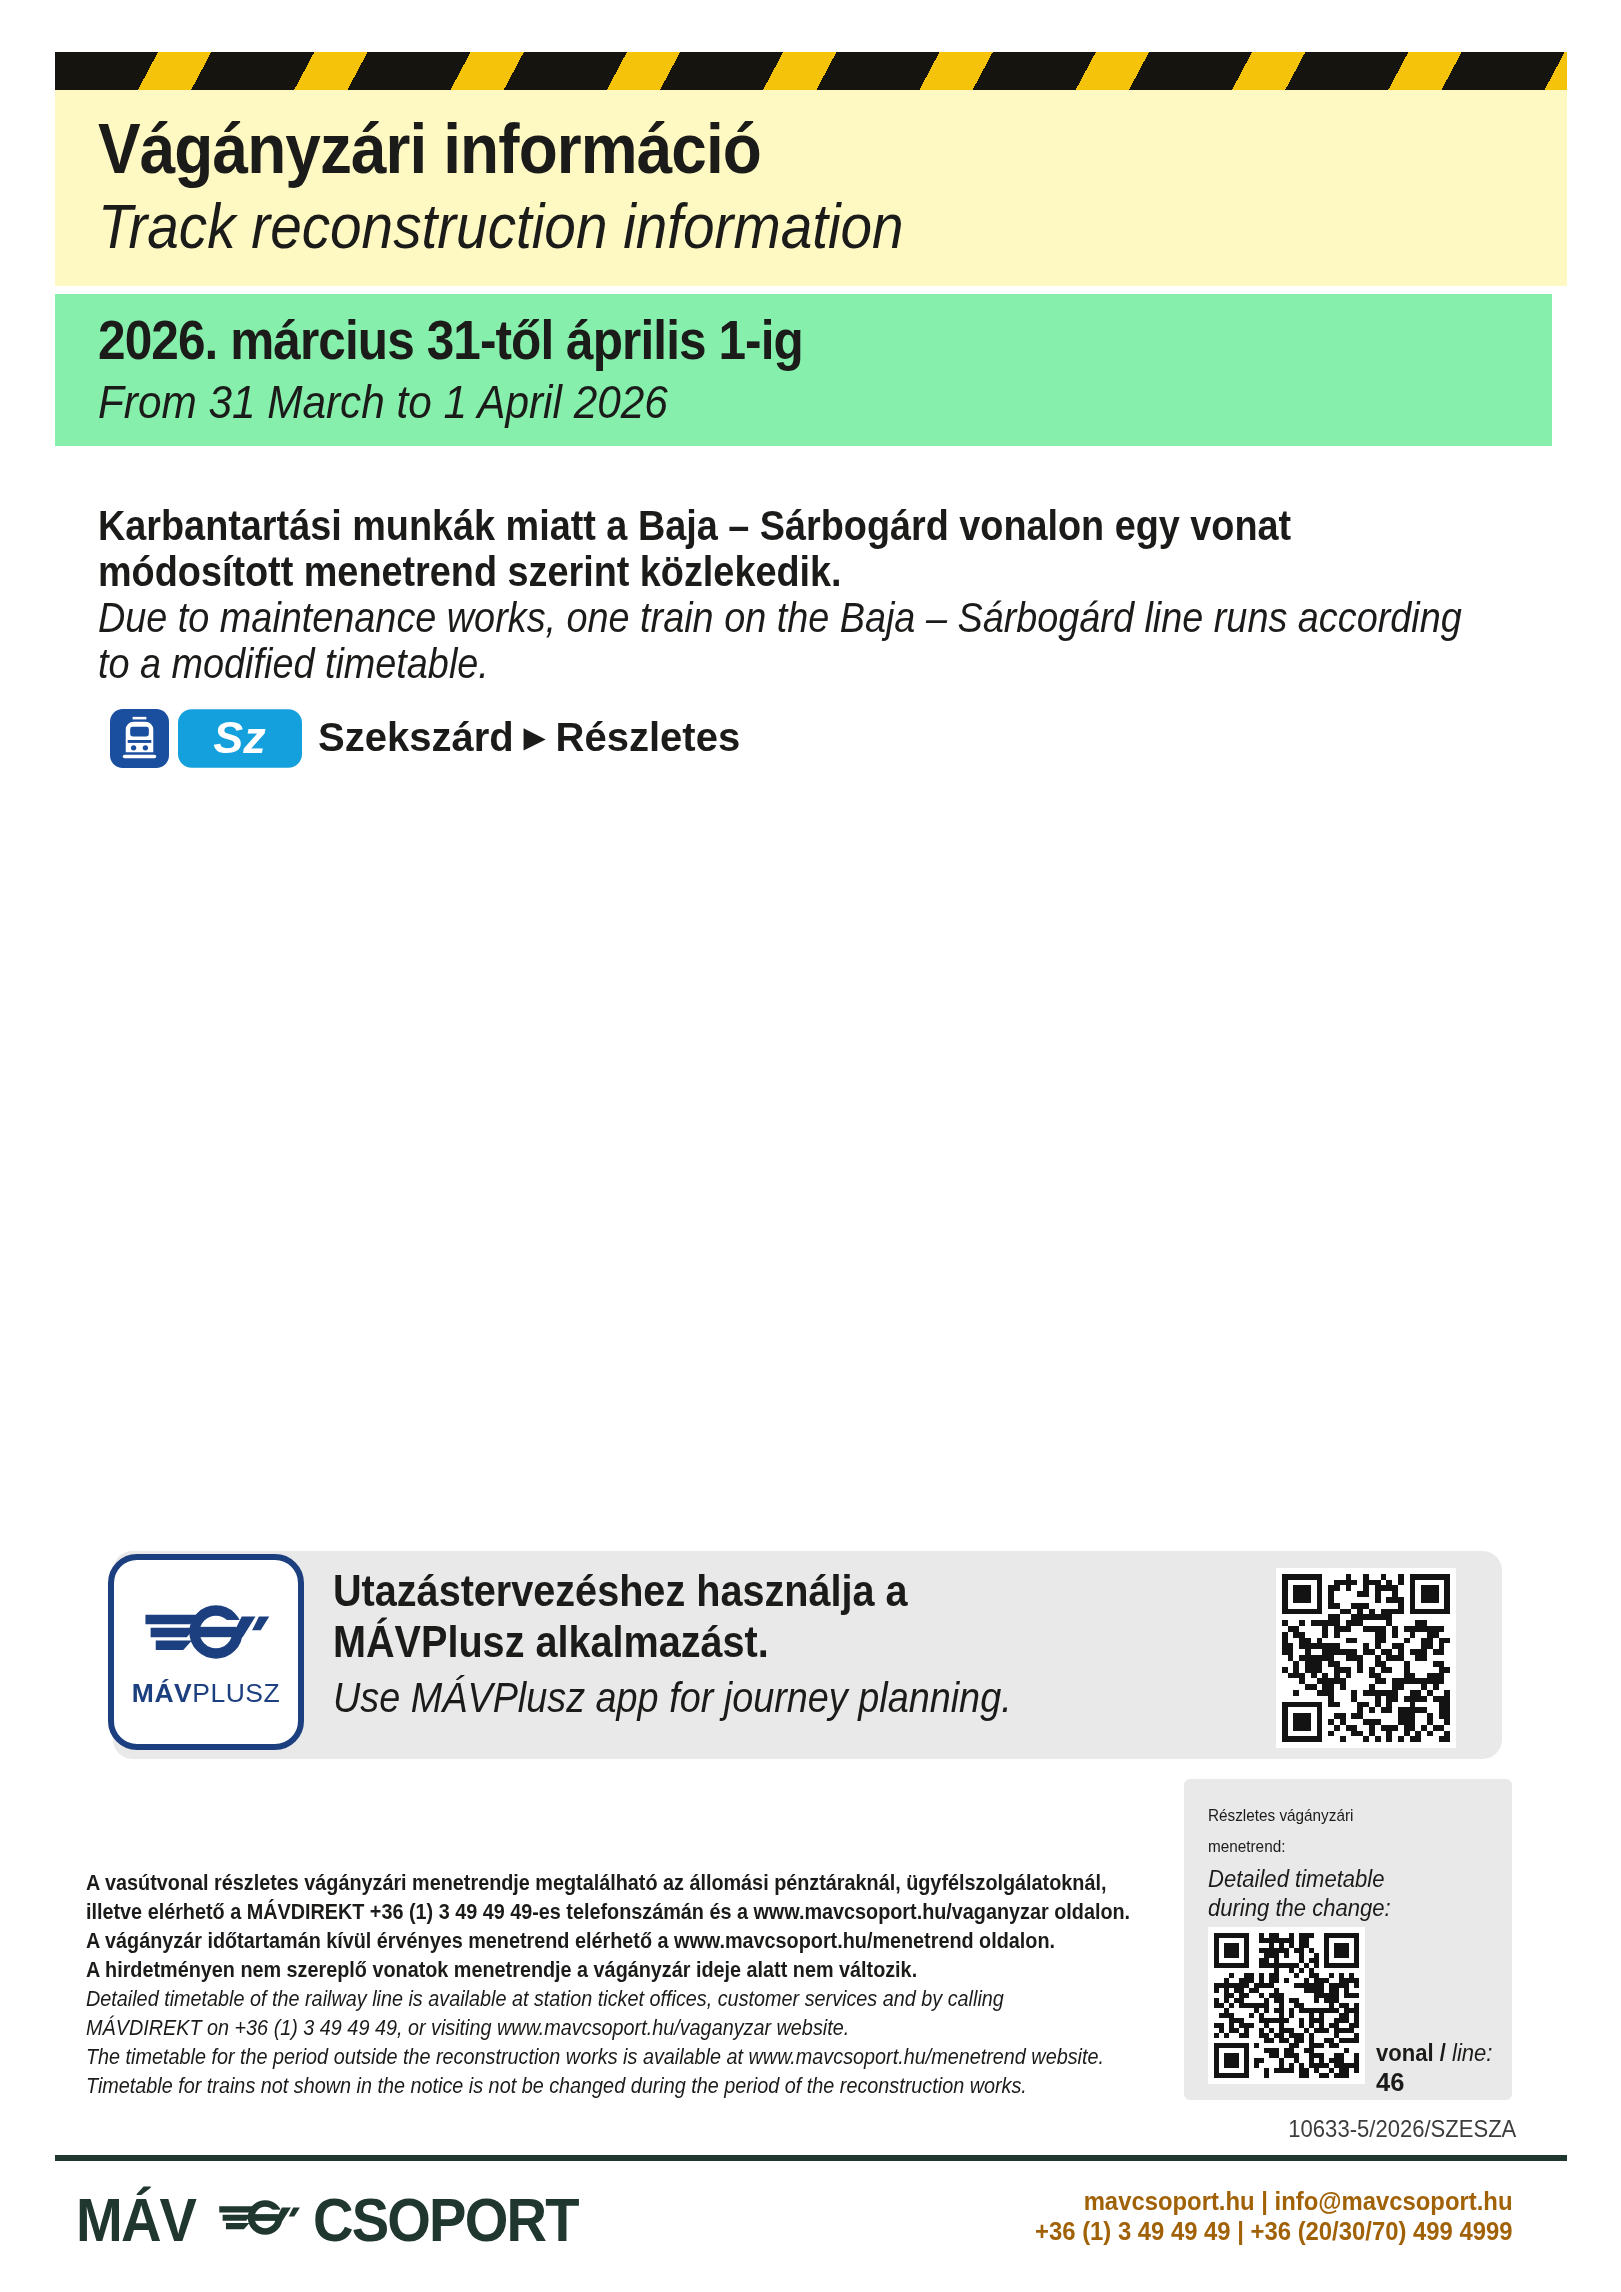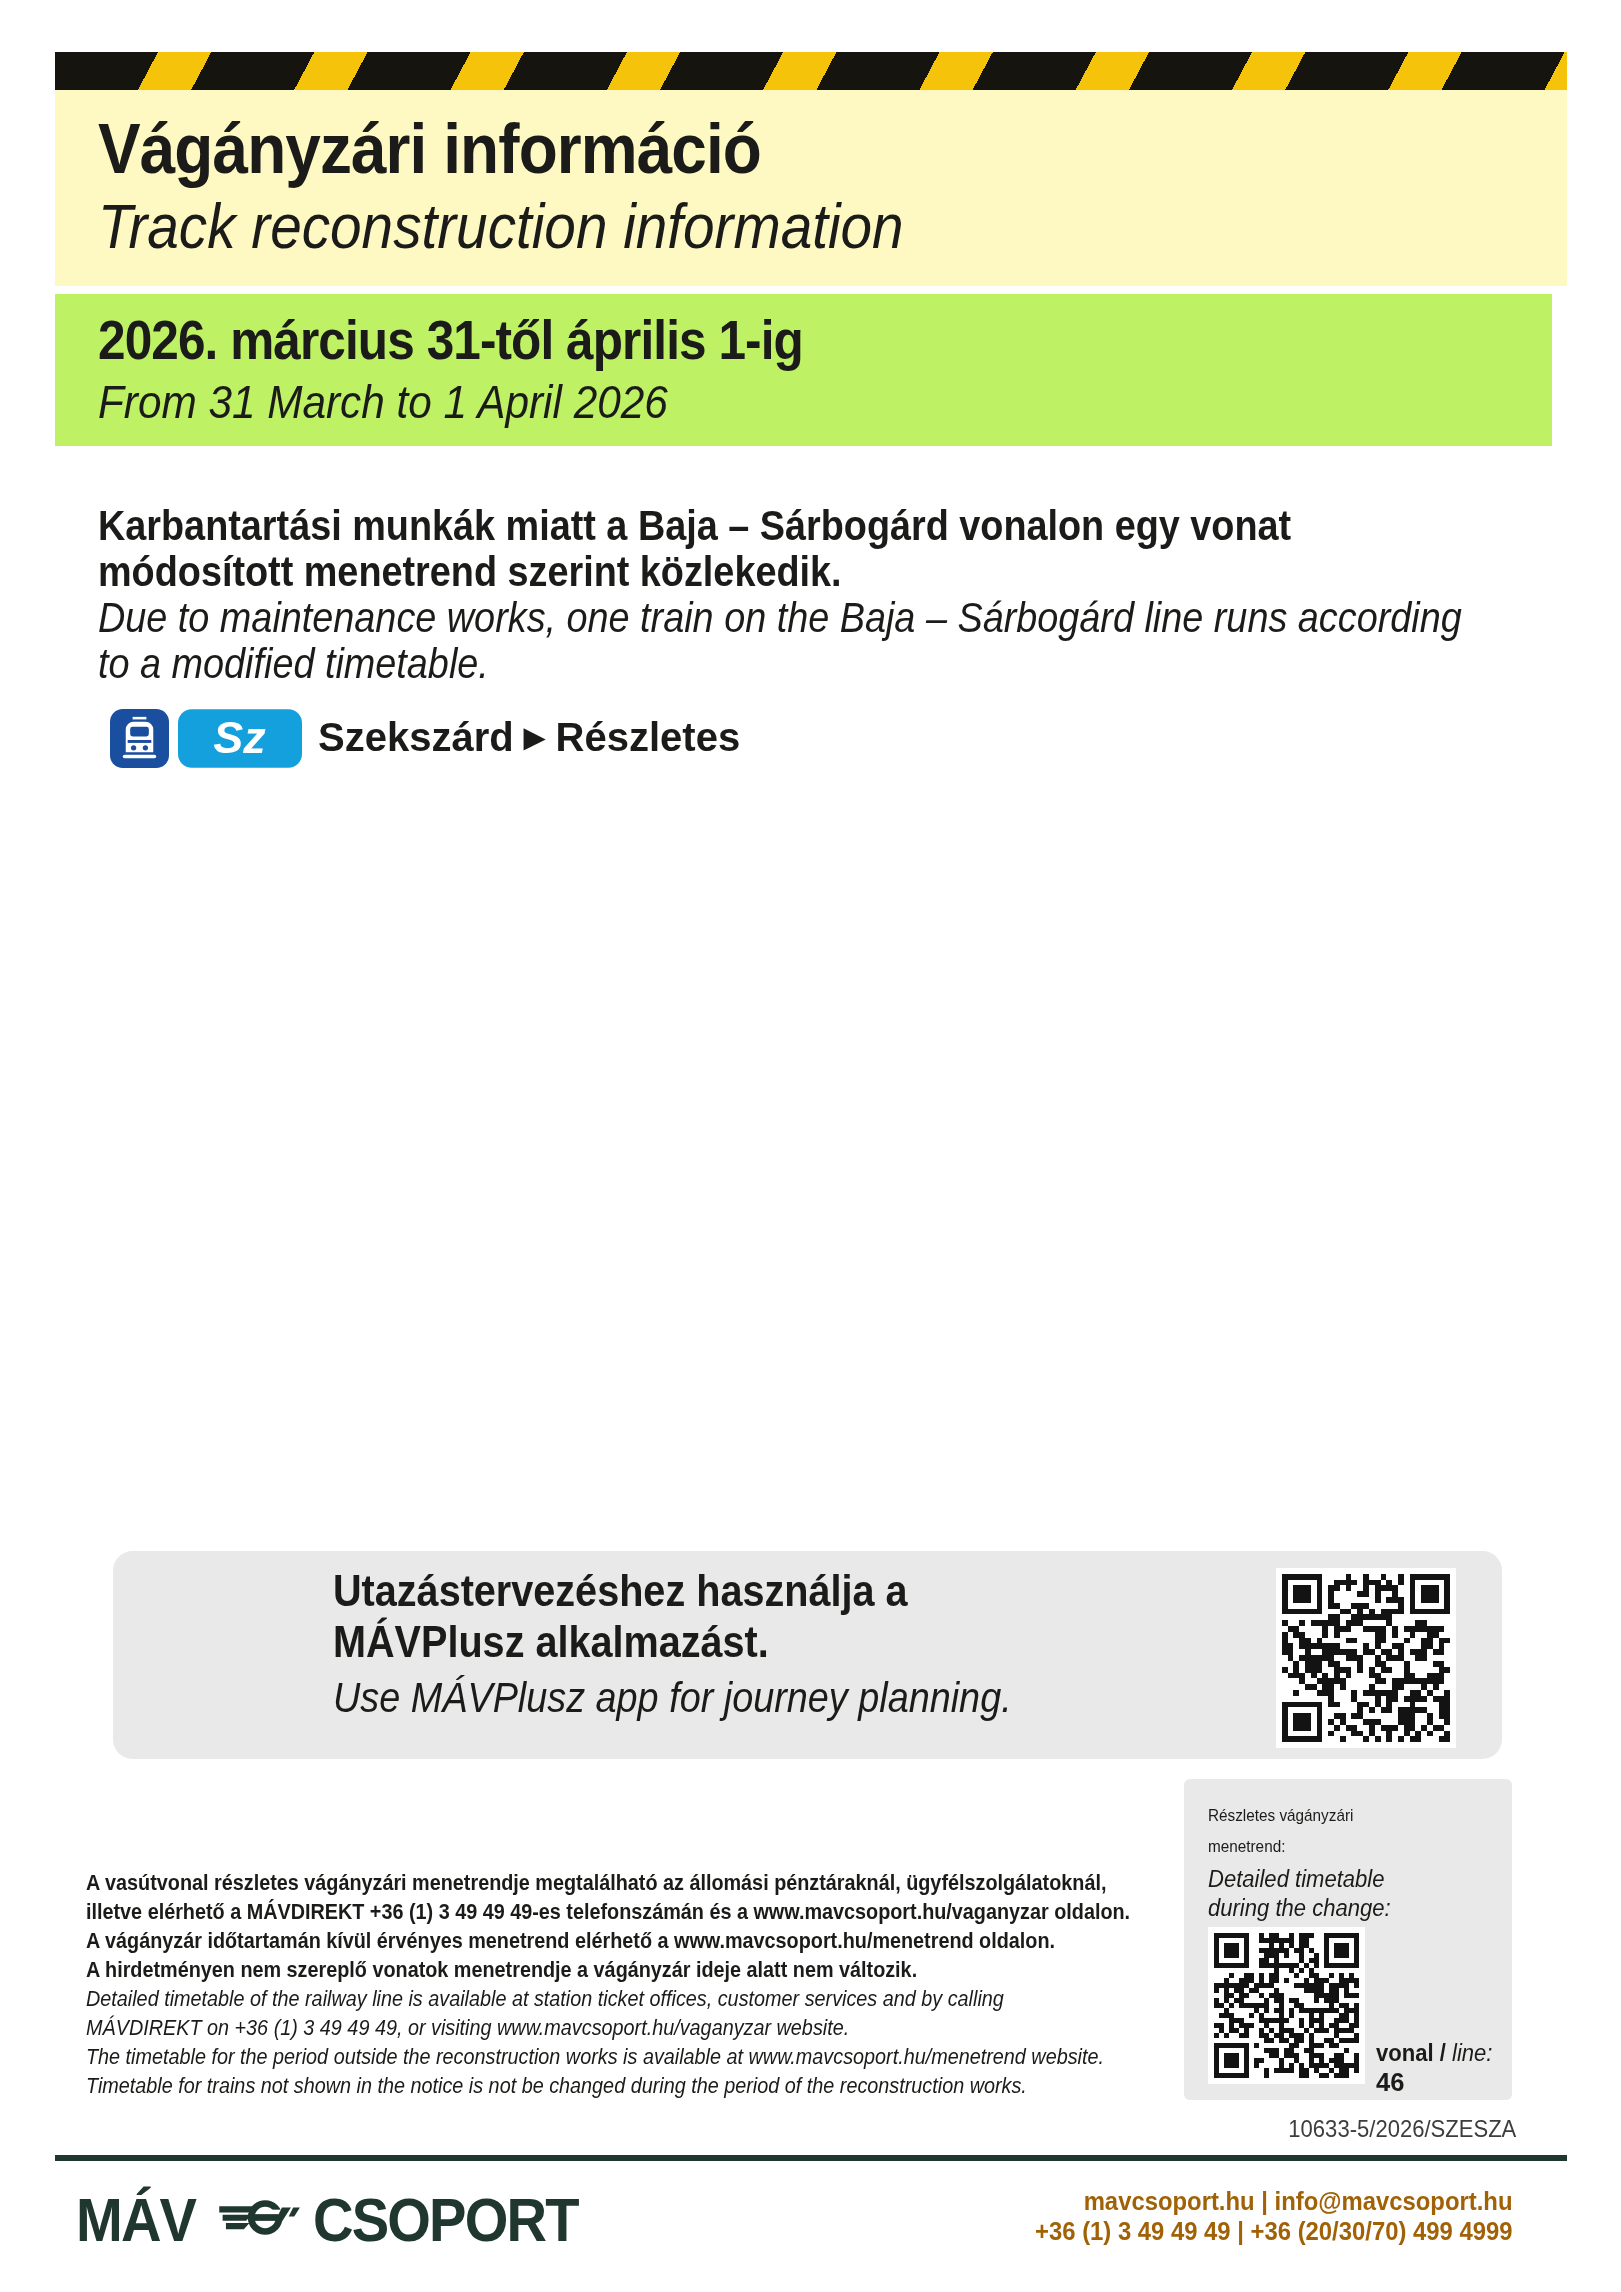--- a/index.html
+++ b/index.html
@@ -9,21 +9,21 @@
   .nowrap{white-space:nowrap;}
   .cond{transform:scaleX(.9);transform-origin:0 0;white-space:nowrap;}
   .condR{transform:scaleX(.9);transform-origin:100% 0;white-space:nowrap;}
 
   
   .hazard{left:55px;top:52px;width:1512px;height:38px;
           background:repeating-linear-gradient(118deg,#15140f 0 91px,#f6c30b 91px 138px);}
   .titleblock{left:55px;top:90px;width:1512px;height:196px;background:#fef9c3;}
   .h1{left:43px;top:17.6px;font-size:71px;font-weight:bold;letter-spacing:-1px;color:#1b1b19;}
   .h2{left:43px;top:100px;font-size:63px;font-style:italic;font-weight:500;color:#1b1b19;}
-  .dateband{left:55px;top:294px;width:1497px;height:152px;background:#bef264;}
+  .dateband{left:55px;top:294px;width:1497px;height:152px;background:#86efac;}
   .d1{left:43px;top:13.7px;font-size:55px;font-weight:bold;letter-spacing:-1px;}
   .d2{left:43px;top:80px;font-size:47px;font-style:italic;}
 
   
   .notice{left:98px;top:459px;margin-top:43px;}
   .notice .b{font-size:42px;font-weight:bold;height:46px;}
   .notice .i{font-size:42px;font-style:italic;height:46px;}
 
   
   .train-badge{left:110px;top:709px;width:59px;height:59px;}
@@ -111,20 +111,39 @@
     <svg width="124" height="59" viewBox="0 0 127 60">
       <rect x="0" y="0" width="127" height="60" rx="14" fill="#14a0dc"></rect>
       <text x="63" y="45" text-anchor="middle" font-size="46" font-weight="bold" font-style="italic" font-family="Liberation Sans, sans-serif" fill="#fff">Sz</text>
     </svg>
   </div>
   <div class="abs route-label nowrap">
     <span>Szekszárd</span><span class="arrow">▶</span><span>Részletes</span>
   </div>
 
   <div class="abs appbox"></div>
+  <div class="abs mpcard">
+    <span>
+      <svg width="129" height="74" viewBox="0 0 150 84">
+        <g fill="#1c3f7f">
+          <path d="M4 22 H66 L56 33 H4 Z"></path>
+          <path d="M10 37 H62 L52 48 H10 Z"></path>
+          <path d="M16 52 H58 L48 63 H16 Z"></path>
+          <circle cx="86" cy="42" r="25" fill="none" stroke="#1c3f7f" stroke-width="12"></circle>
+        </g>
+        <rect x="96" y="28" width="28" height="13" fill="#fff"></rect>
+        <g fill="#1c3f7f">
+          <rect x="64" y="36" width="46" height="12"></rect>
+          <path d="M116 24 h16 l-15 24 h-13 z"></path>
+          <path d="M136 24 h12 l-10 16 h-10 z"></path>
+        </g>
+      </svg>
+    </span>
+    <span class="mptext nowrap"><span class="hv">MÁV</span><span>PLUSZ</span></span>
+  </div>
   <div class="abs app-h1 cond">Utazástervezéshez használja a</div>
   <div class="abs app-h2 cond">MÁVPlusz alkalmazást.</div>
   <div class="abs app-h3 cond">Use MÁVPlusz app for journey planning.</div>
   <div class="abs qr qr-app" style="grid-template-columns: repeat(29, 1fr); grid-template-rows: repeat(29, 1fr);">
       <i class="on"></i>
       <i class="on"></i>
       <i class="on"></i>
       <i class="on"></i>
       <i class="on"></i>
       <i class="on"></i>

